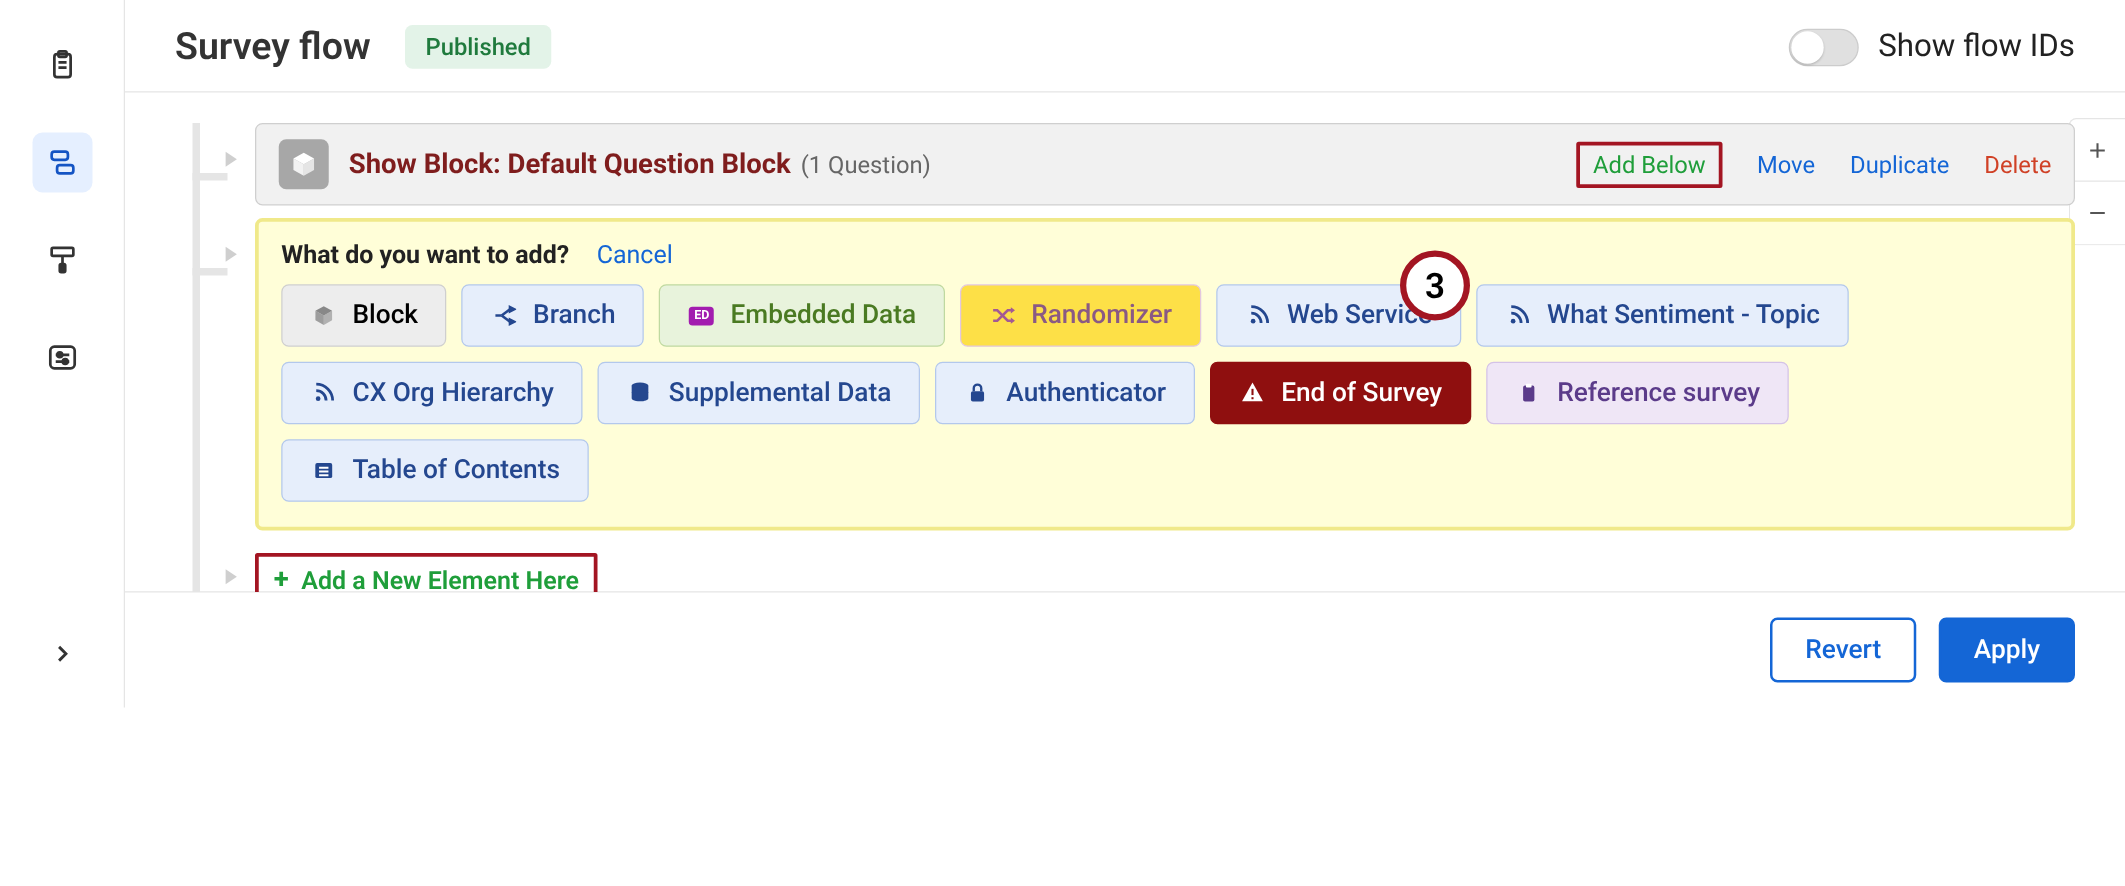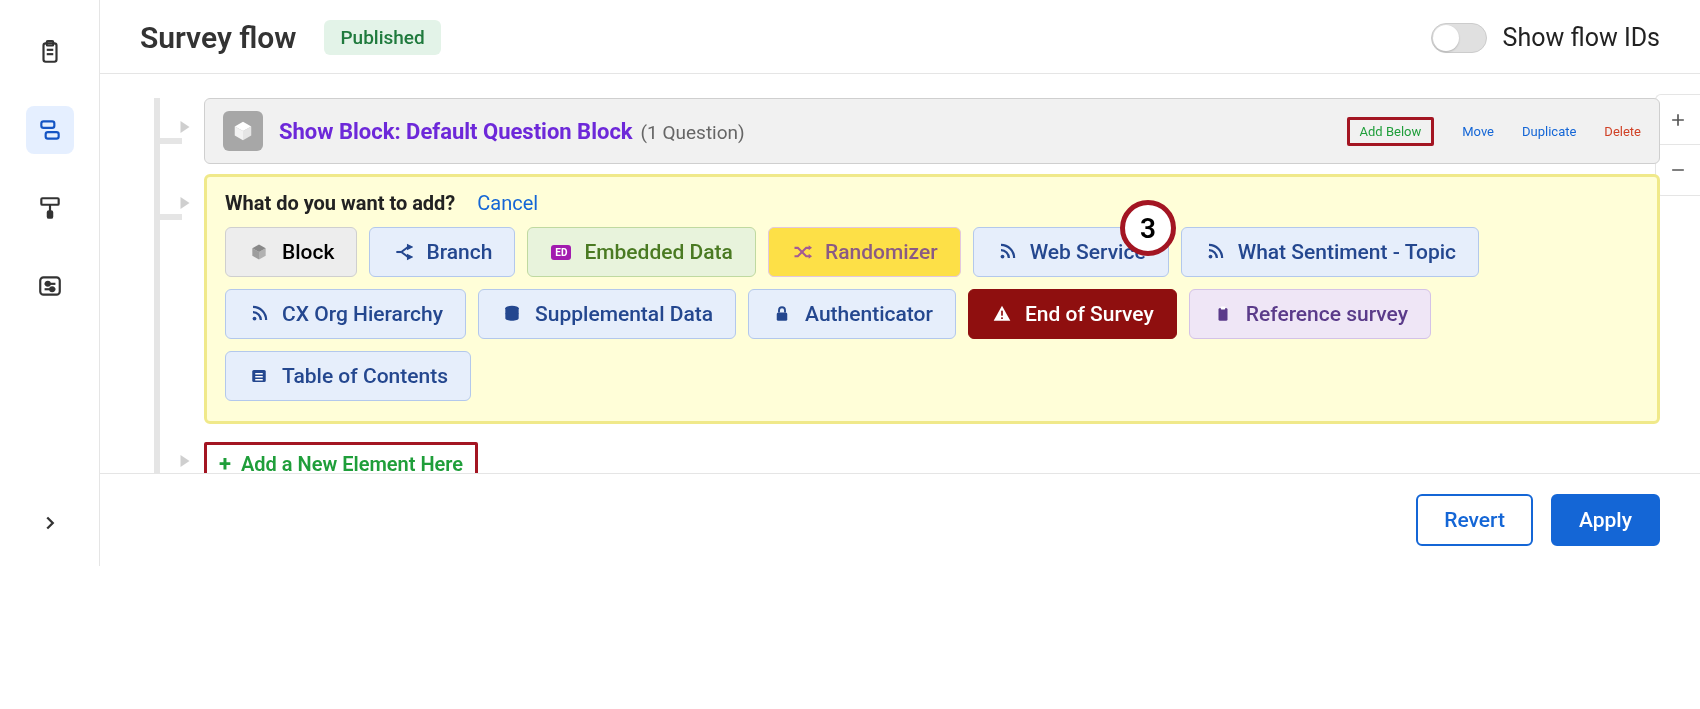--- a/index.html
+++ b/index.html
@@ -152,24 +152,24 @@
     align-items: center;
     gap: 16px;
   }
   .block-icon {
     width: 40px; height: 40px;
     background: #a7a7a7;
     border-radius: 6px;
     display: flex; align-items: center; justify-content: center;
     color: #fff;
   }
-  .block-title { font-size: 22px; font-weight: 700; color: #6d28d9; }
+  .block-title { font-size: 22px; font-weight: 700; color: #7f1d1d; }
   .block-sub { font-size: 19px; color: #666; font-weight: 400; margin-left: 4px; }
   .block-actions { margin-left: auto; display: flex; align-items: center; gap: 28px; }
-  .act { font-size: 13px; cursor: pointer; }
+  .act { font-size: 19px; cursor: pointer; }
   .act-addbelow { color: #1f9e3a; border: 3px solid #a31522; padding: 4px 10px; border-radius: 2px; }
   .act-move, .act-dup { color: #1466d6; }
   .act-del { color: #d04126; }
 
   
   .add-panel {
     margin-left: 34px;
     background: #fffed8;
     border: 3px solid #f0e98a;
     border-radius: 6px;

